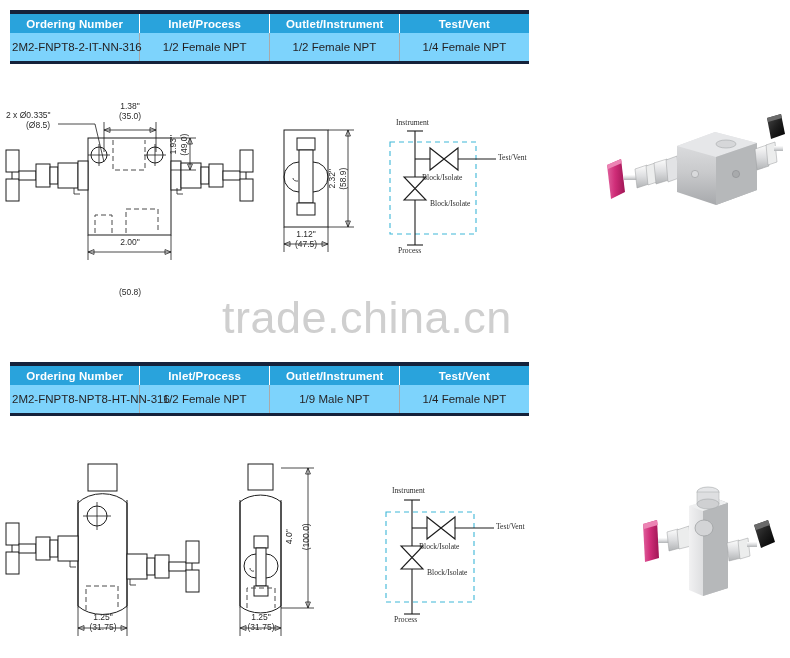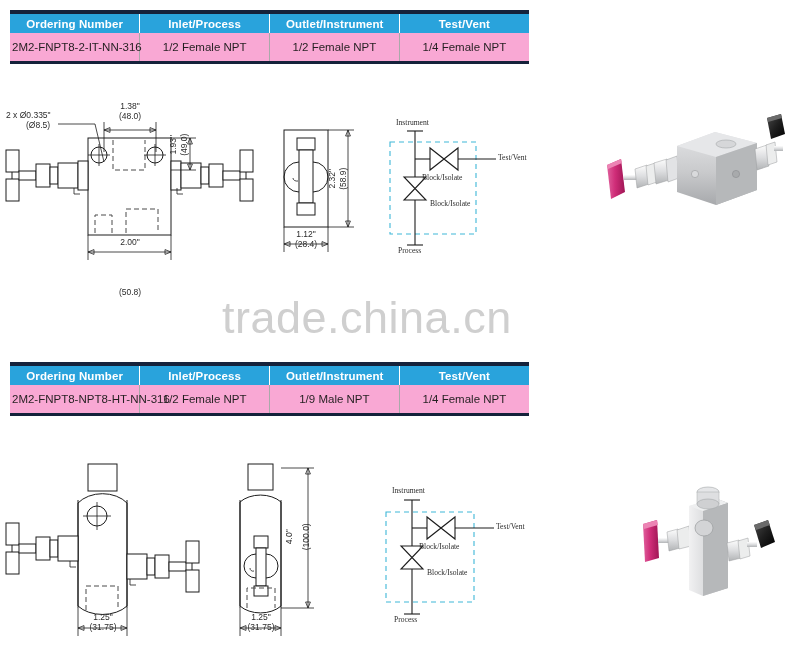--- a/index.html
+++ b/index.html
@@ -13,21 +13,21 @@
   .spec-table .topbar td{background:#15223b;height:4px;padding:0;border:none;}
   .spec-table th{
     background:#29a3dc;color:#ffffff;font-weight:bold;font-size:11.5px;
     text-align:center;height:19px;padding:0 16px;
     border-left:1px solid #ffffff;border-right:1px solid #ffffff;
     letter-spacing:.1px;white-space:nowrap;
   }
   .spec-table th:first-child{border-left:none;}
   .spec-table th:last-child{border-right:none;}
   .spec-table td.cell{
-    background:#f9a8d4;color:#231f20;font-size:11.5px;text-align:center;
+    background:#7dd3fc;color:#231f20;font-size:11.5px;text-align:center;
     height:28px;padding:0 2px;border-left:1px solid #a9a9a9;
     border-right:1px solid #a9a9a9;white-space:nowrap;
   }
   .spec-table td.cell:first-child{border-left:none;}
   .spec-table td.cell:last-child{border-right:none;margin-left:47px;}
   .spec-table .botbar td{background:#15223b;height:3px;padding:0;border:none;}
 
   
   .watermark{
     position:absolute;left:222px;top:292px;width:330px;
@@ -126,21 +126,21 @@
 
       <path class="ln-thin" d="M88 135 L88 160 M171 135 L171 160"></path>
       <path class="ln-thin" d="M88 152 L171 152"></path>
       <path class="ln-thin" d="M88 152 l6 -2.4 v4.8 z M171 152 l-6 -2.4 v4.8 z" fill="#1c1c1c"></path>
     </svg>
 
     <div class="dim" style="left:6px;top:11px;text-align:left;">2 x  Ø0.335"</div>
     <div class="dim" style="left:26px;top:21px;text-align:center;">(Ø8.5)</div>
 
     <div class="dim" style="left:106px;top:2px;width:48px;">1.38"</div>
-    <div class="dim" style="left:106px;top:12px;width:48px;">(48.0)</div>
+    <div class="dim" style="left:106px;top:12px;width:48px;">(35.0)</div>
 
     <div class="dim vert" style="left:159px;top:40px;width:30px;transform:rotate(-90deg);">1.93"</div>
     <div class="dim vert" style="left:170px;top:40px;width:30px;transform:rotate(-90deg);">(49.0)</div>
 
     <div class="dim" style="left:105px;top:138px;width:50px;">2.00"</div>
     <div class="dim" style="left:105px;top:148px;width:50px;margin-top:40px;">(50.8)</div>
   </div>
 
   <div class="draw" style="left:270px;top:112px;width:110px;height:155px;">
     <svg width="110" height="155" viewBox="0 0 110 155">
@@ -160,21 +160,21 @@
 
       <path class="ln-thin" d="M14 115 L14 140 M58 115 L58 140"></path>
       <path class="ln-thin" d="M14 132 L58 132"></path>
       <path class="ln-thin" d="M14 132 l6 -2.4 v4.8 z M58 132 l-6 -2.4 v4.8 z" fill="#1c1c1c"></path>
     </svg>
 
     <div class="dim vert" style="left:46px;top:62px;width:34px;transform:rotate(-90deg);">2.32"</div>
     <div class="dim vert" style="left:57px;top:62px;width:34px;transform:rotate(-90deg);">(58.9)</div>
 
     <div class="dim" style="left:12px;top:118px;width:48px;">1.12"</div>
-    <div class="dim" style="left:12px;top:128px;width:48px;">(28.4)</div>
+    <div class="dim" style="left:12px;top:128px;width:48px;">(47.5)</div>
   </div>
 
   <div class="draw" style="left:378px;top:118px;width:155px;height:140px;">
     <svg width="155" height="140" viewBox="0 0 155 140">
       <rect class="schem-box" x="12" y="24" width="86" height="92"></rect>
 
       <path class="schem-ln" d="M37 13 L37 59"></path>
       <path class="schem-ln" d="M37 82 L37 127"></path>
       <path class="schem-ln" d="M29 13 L45 13"></path>
       <path class="schem-ln" d="M29 127 L45 127"></path>

